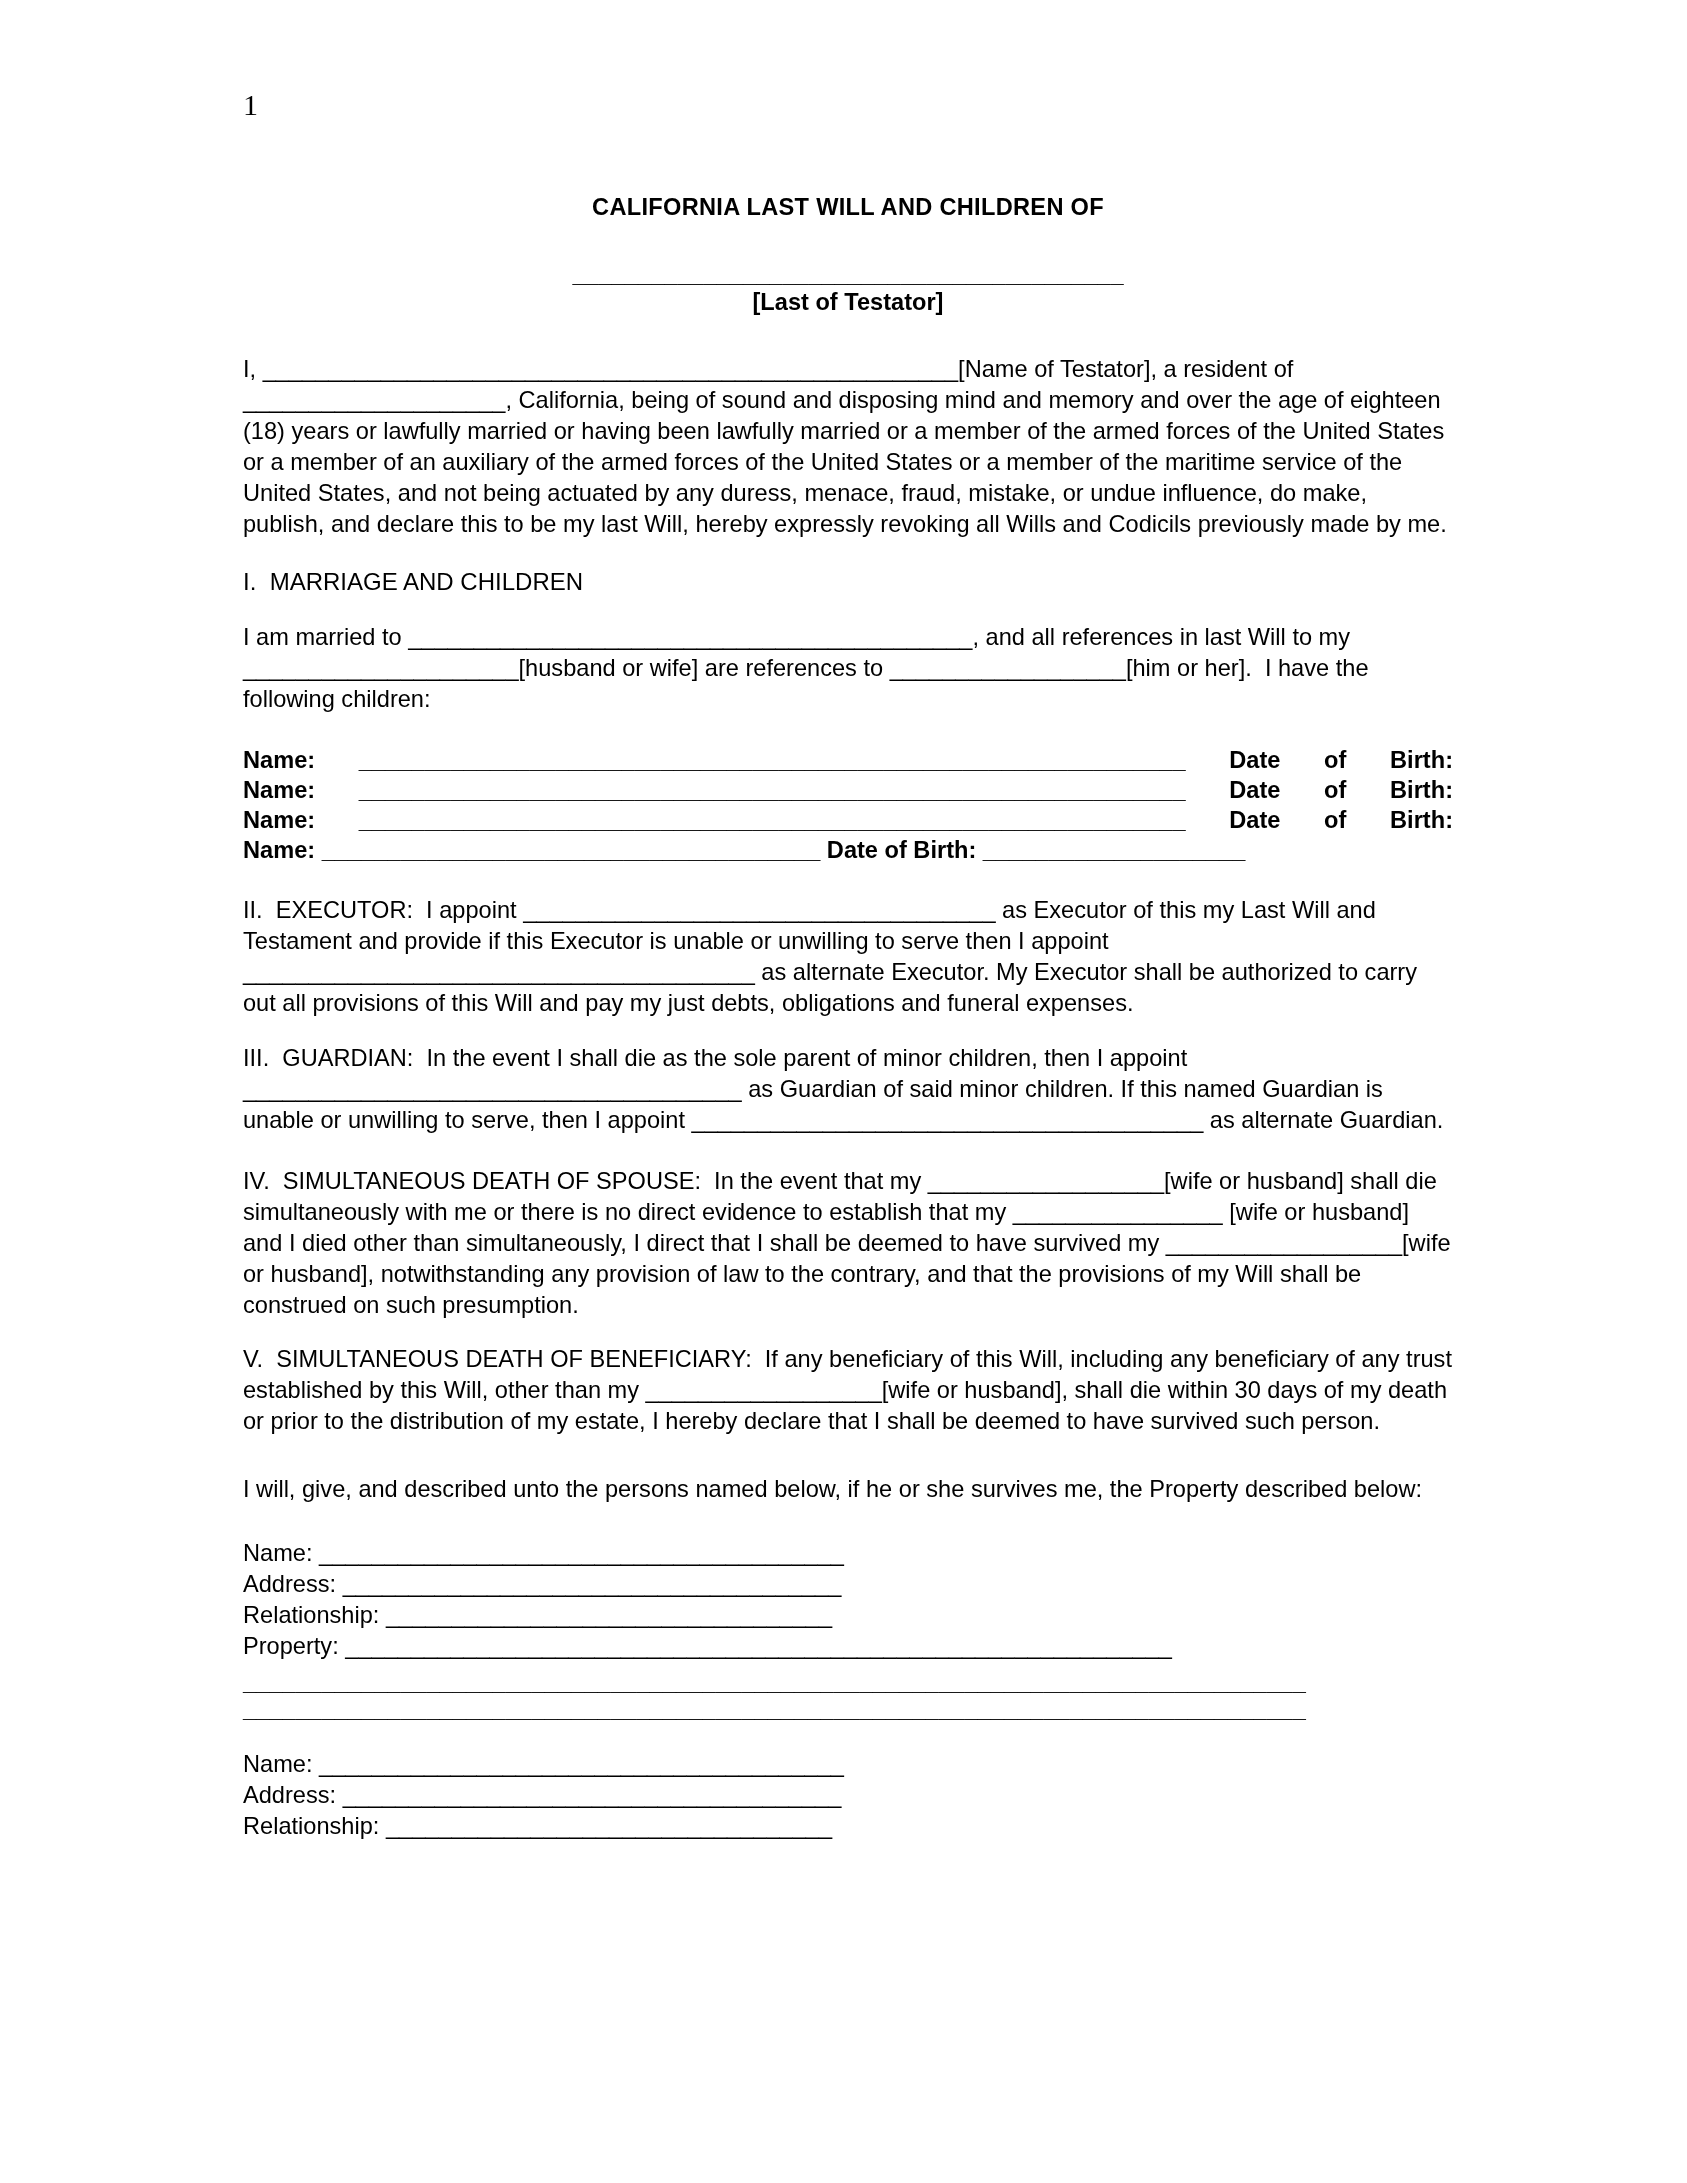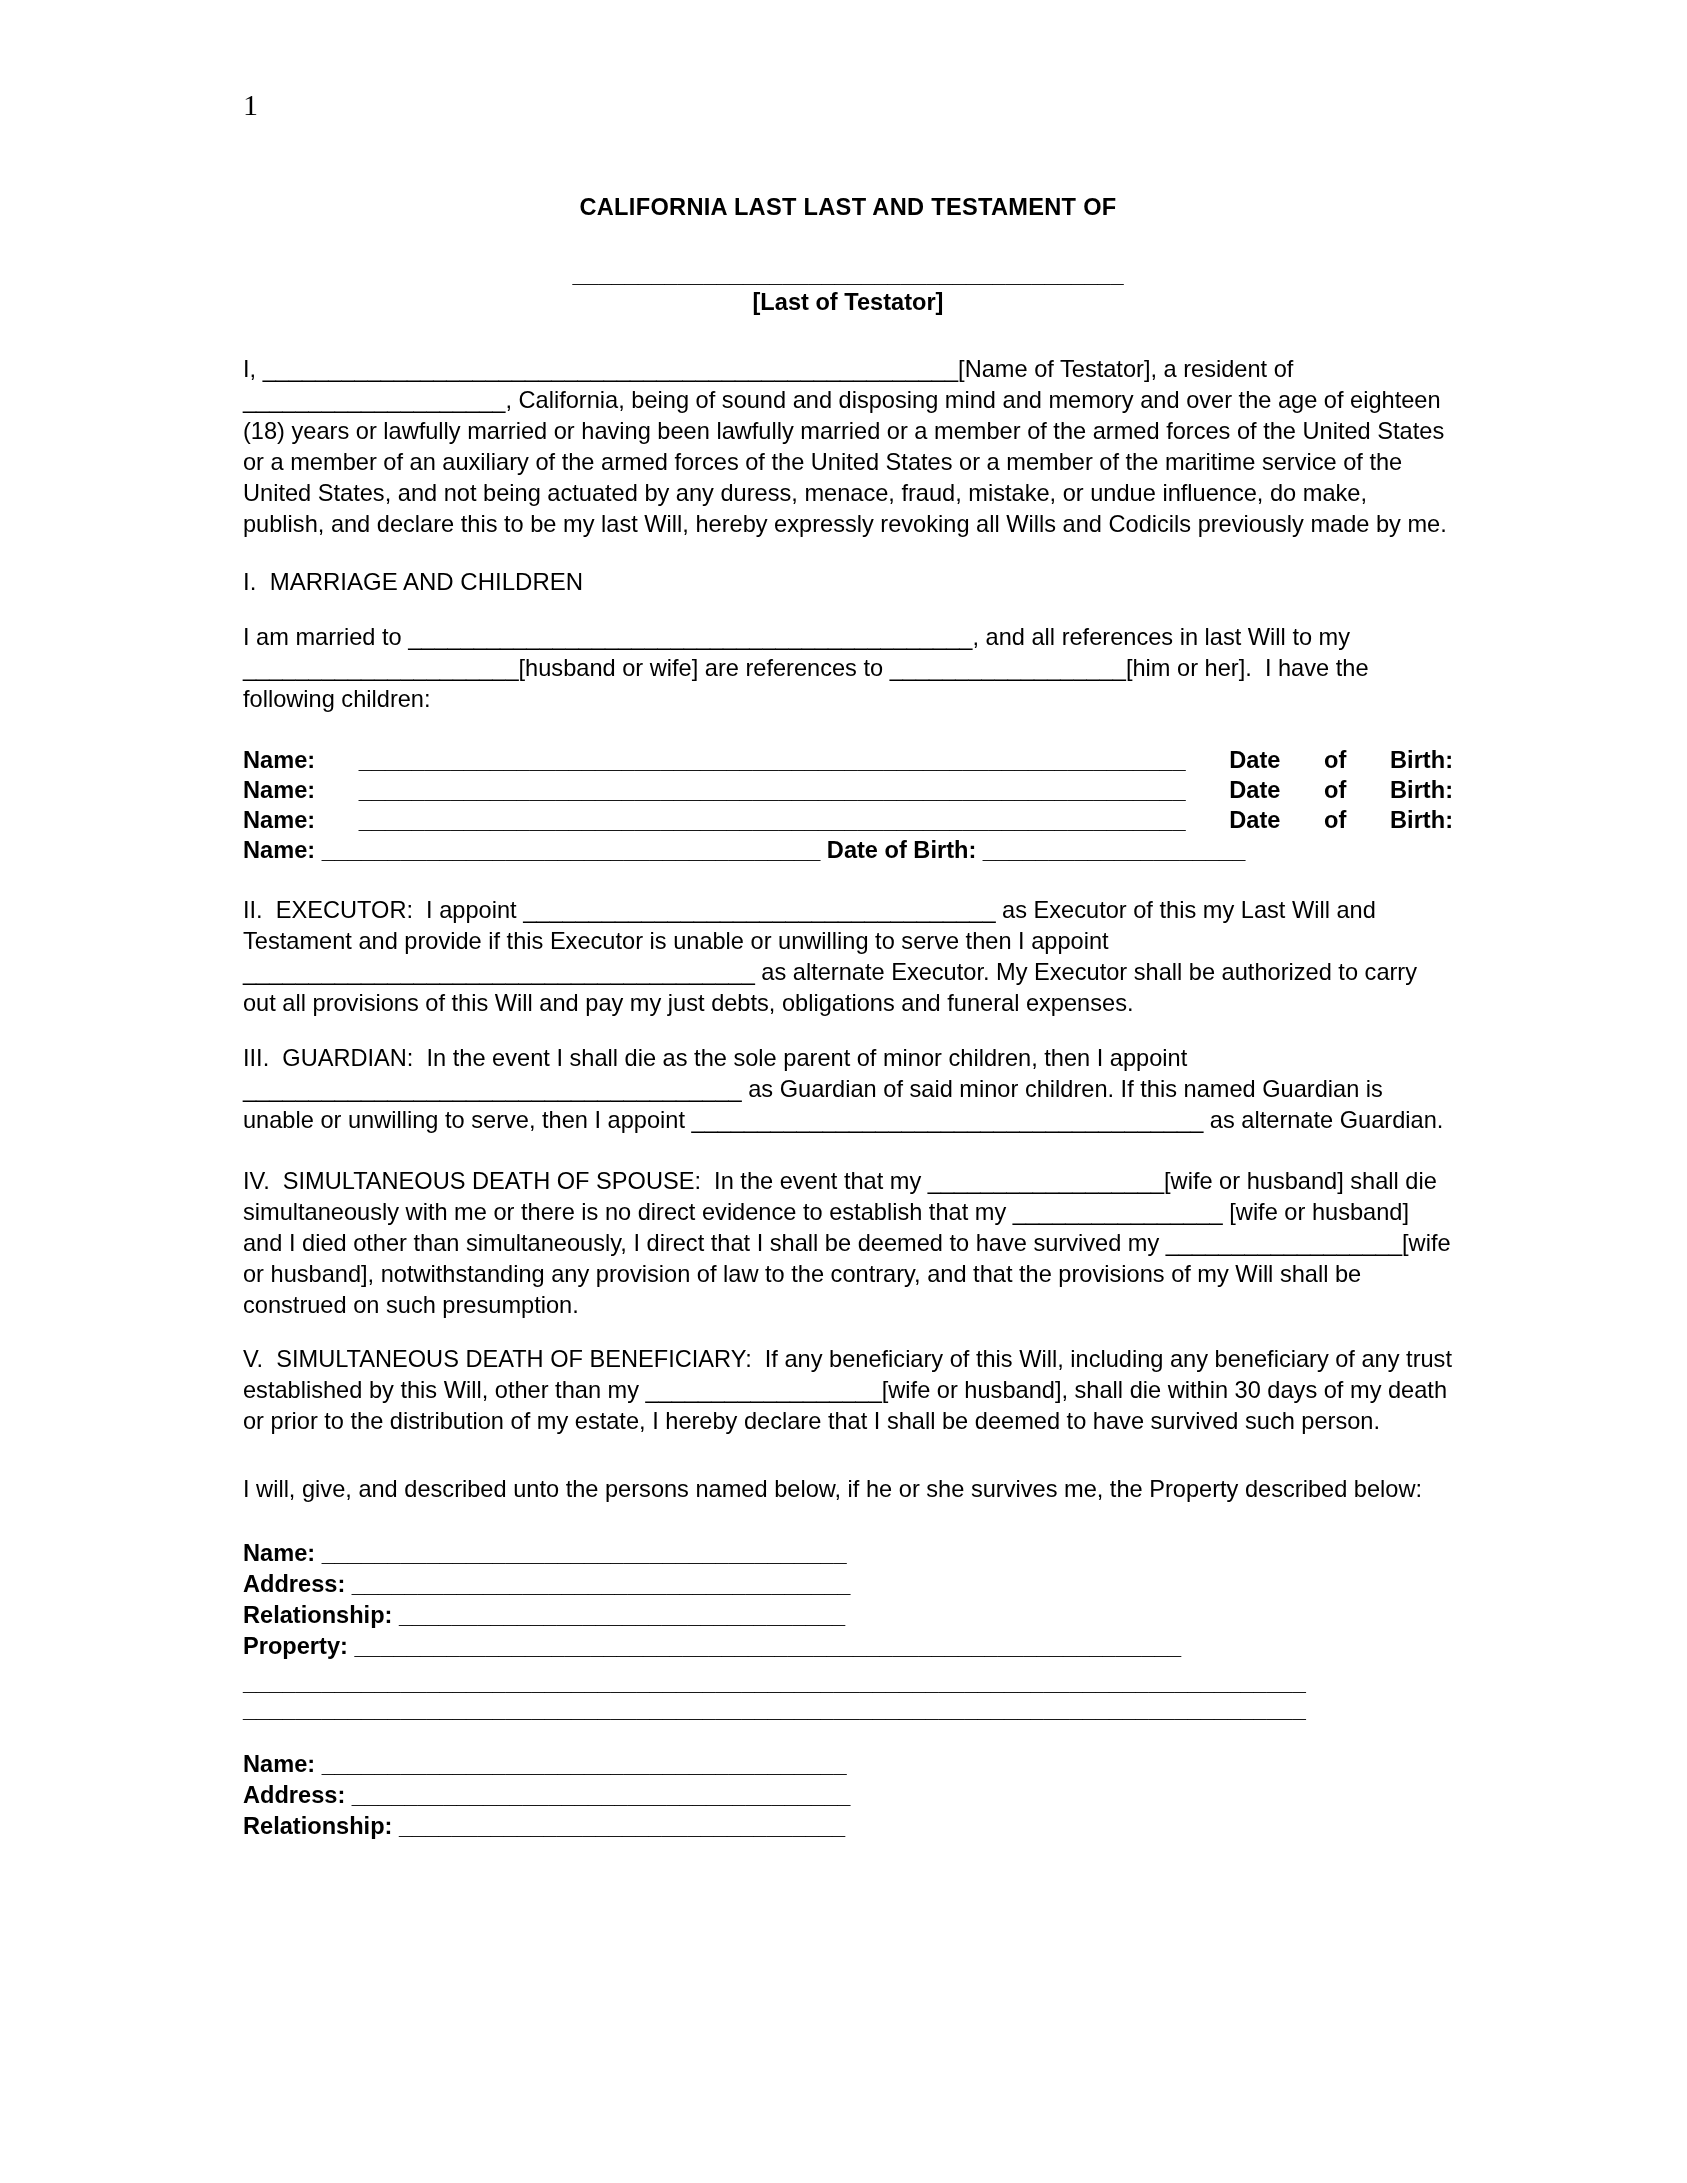--- a/index.html
+++ b/index.html
@@ -61,39 +61,39 @@
   }
   .p-executor       { margin-top: 30px; }
   .p-guardian       { margin-top: 24.5px; }
   .p-spouse         { margin-top: 30px; }
   .p-beneficiary    { margin-top: 23px; }
   .h-bequests       { margin: 21px 0 0 0; font-size: 23.6px; font-weight: 400; white-space: pre-wrap; }
   .p-bequeath       { margin-top: 37px; }
   .bequest-entry    { margin-top: 33px; }
   .bequest-entry-2  { margin-top: 26px; }
   .label-row {
-    font-weight: 700;
+    font-weight: 400;
     line-height: 31px;
     white-space: pre;
   }
   .extra-line {
     font-weight: 700;
     line-height: 27px;
     white-space: pre;
   }
   .extra-line.first { margin-top: 7px; }
 </style>
 </head>
 <body>
 
 <div class="page">
 
   <div class="page-number">1</div>
 
-  <div class="doc-title">CALIFORNIA LAST LAST AND TESTAMENT OF</div>
+  <div class="doc-title">CALIFORNIA LAST WILL AND CHILDREN OF</div>
 
   <div class="testator-block">
     <div class="testator-blank">__________________________________________</div>
     <div class="testator-caption">[Last of Testator]</div>
   </div>
 
   <p class="para p-opening">I, _____________________________________________________[Name of Testator], a resident of ____________________, California, being of sound and disposing mind and memory and over the age of eighteen (18) years or lawfully married or having been lawfully married or a member of the armed forces of the United States or a member of an auxiliary of the armed forces of the United States or a member of the maritime service of the United States, and not being actuated by any duress, menace, fraud, mistake, or undue influence, do make, publish, and declare this to be my last Will, hereby expressly revoking all Wills and Codicils previously made by me.</p>
 
   <h2 class="h-marriage">I.  MARRIAGE AND CHILDREN</h2>
 

